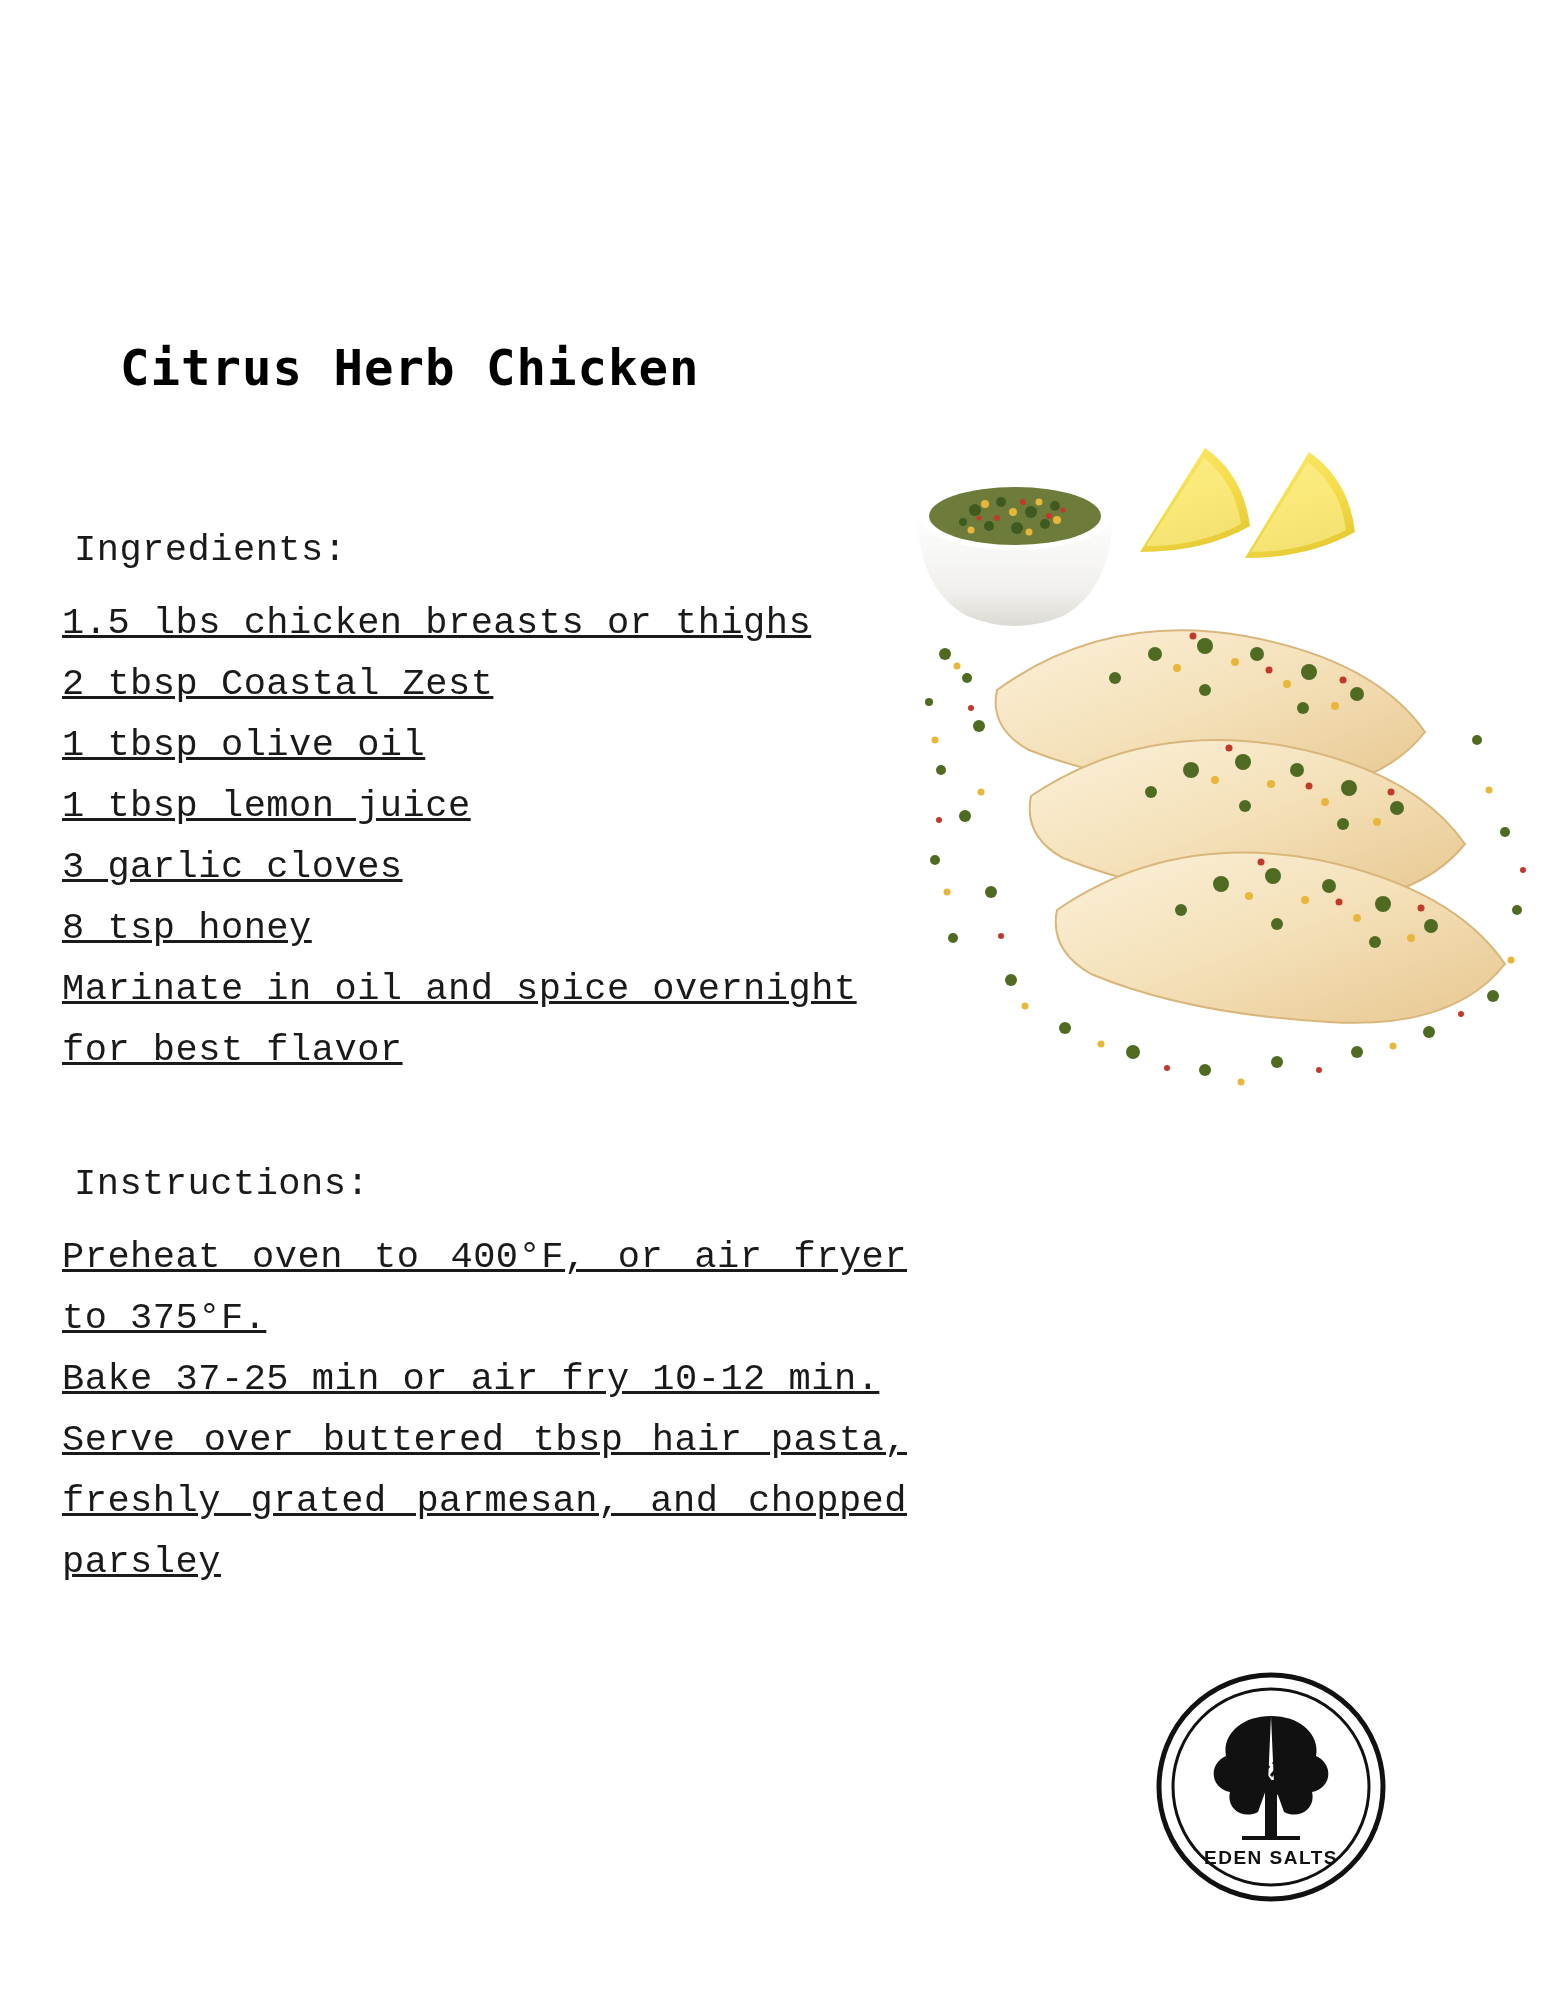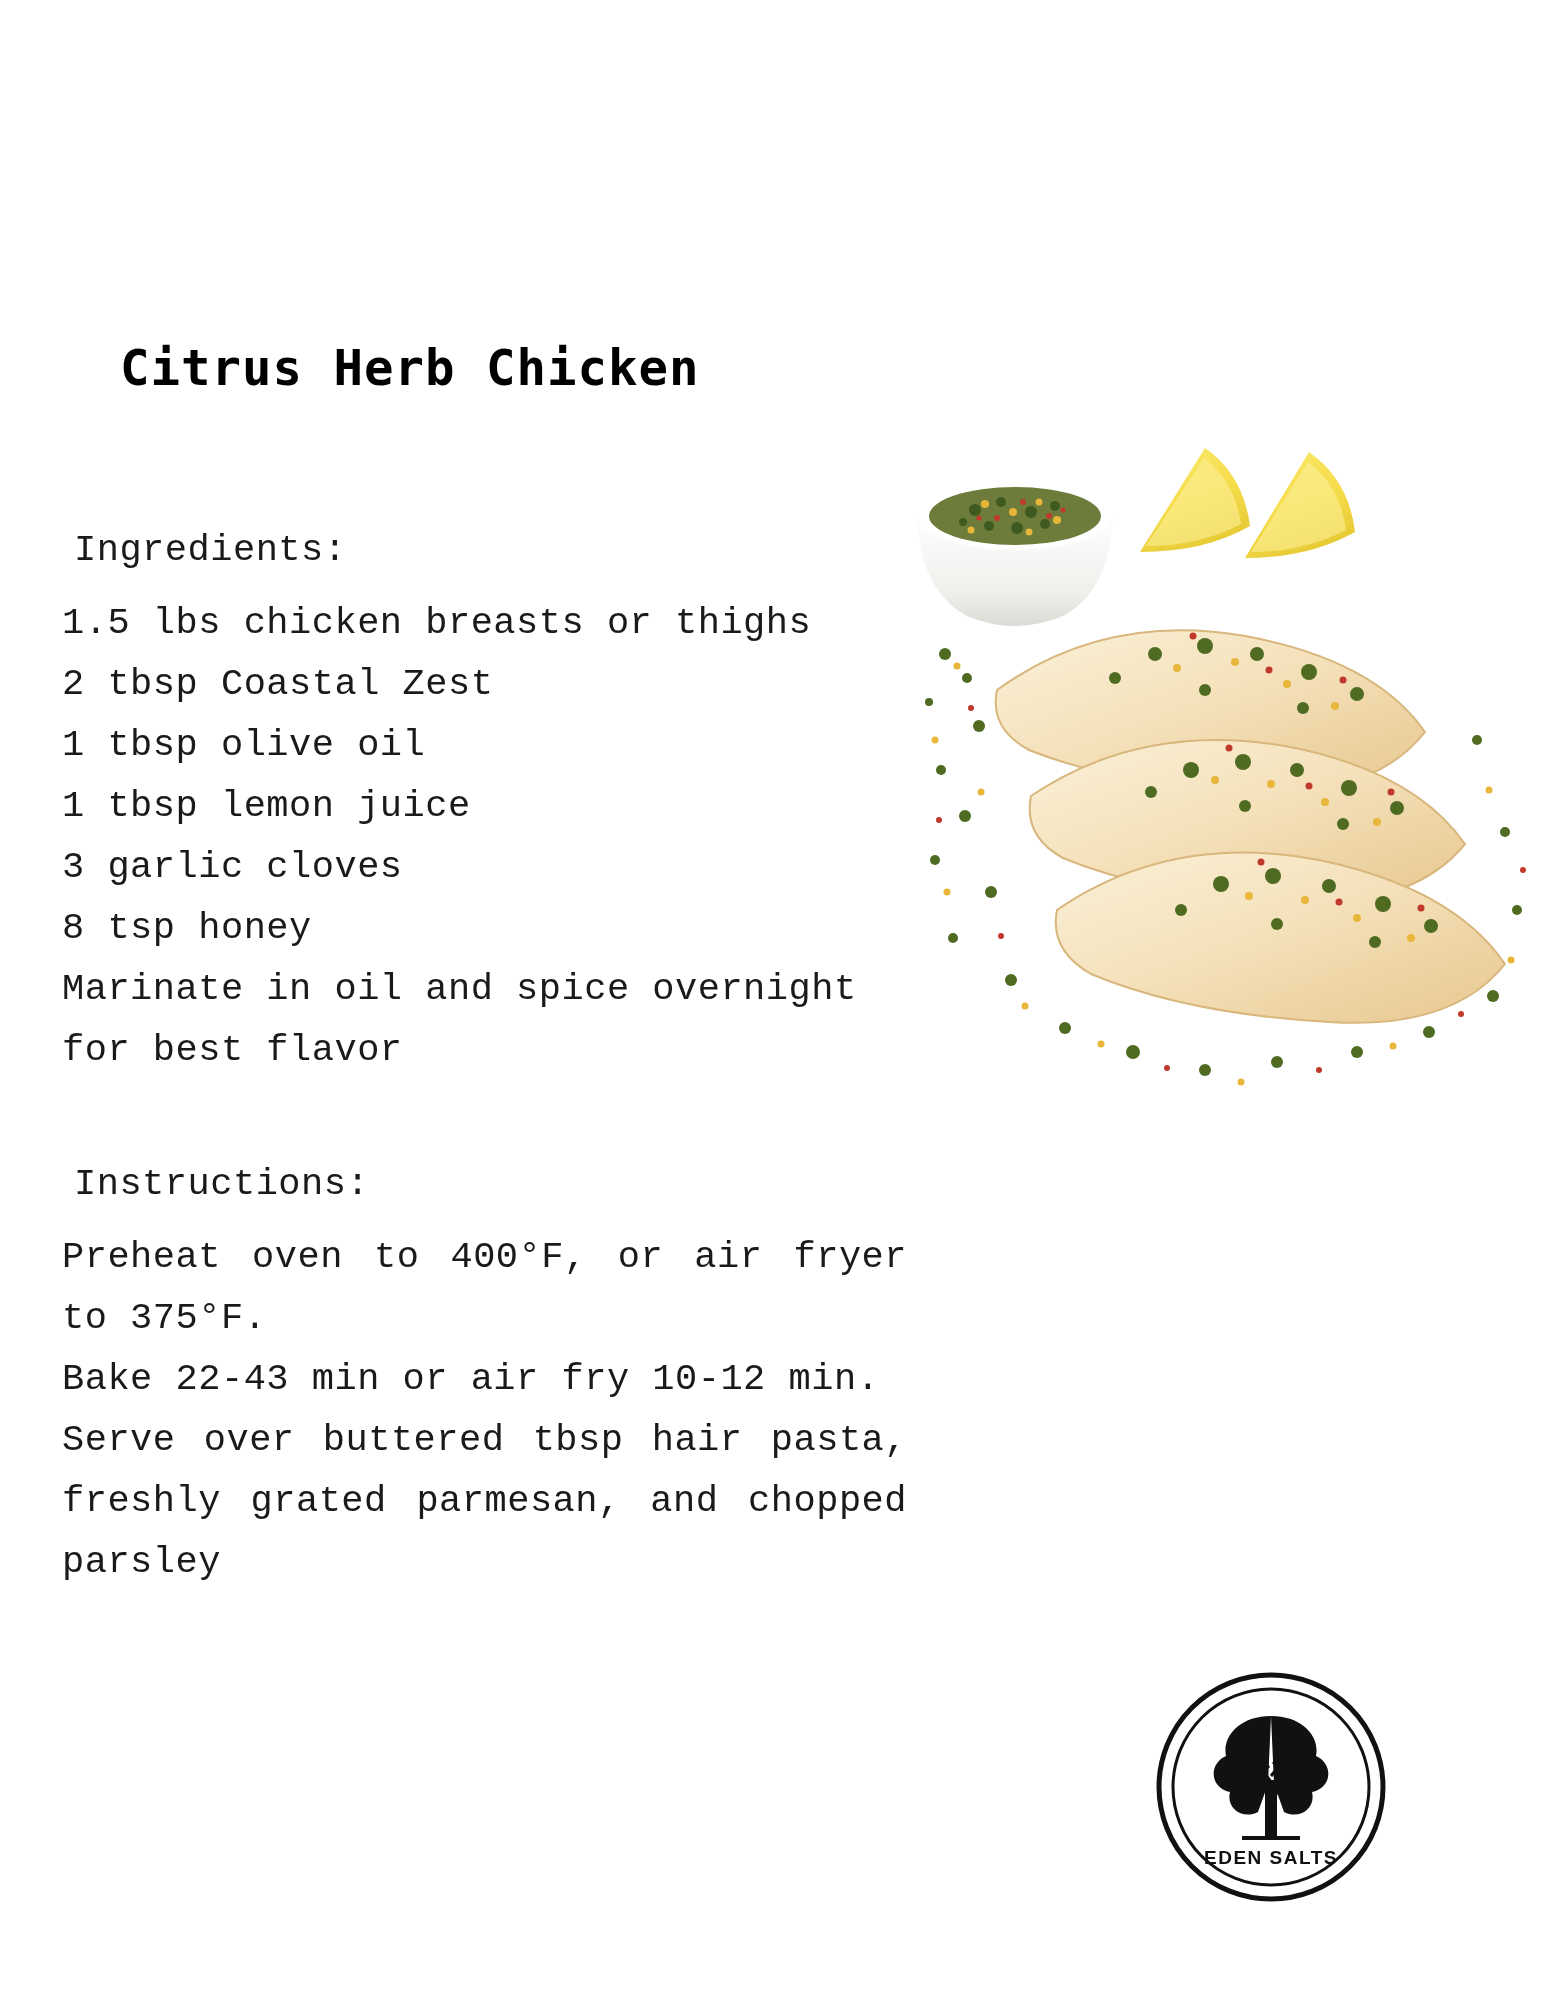--- a/index.html
+++ b/index.html
@@ -38,20 +38,21 @@
     color: #1a1a1a;
     font-size: 37px;
     line-height: 61px;
     letter-spacing: 0.5px;
   }
   .section-label {
     margin: 12px;
   }
   .line {
     margin: 0;
+    text-decoration: underline;
   }
   .line.justify {
     text-align: justify;
     text-align-last: left;
   }
   .spacer {
     height: 61px;
   }
 
   
@@ -91,21 +92,21 @@
     <p class="line">1 tbsp lemon juice</p>
     <p class="line">3 garlic cloves</p>
     <p class="line">8 tsp honey</p>
     <p class="line">Marinate in oil and spice overnight for best flavor</p>
 
     <div class="spacer"></div>
 
     <p class="section-label">Instructions:</p>
 
     <p class="line justify">Preheat oven to 400°F, or air fryer to 375°F.</p>
-    <p class="line justify">Bake 22-43 min or air fry 10-12 min.</p>
+    <p class="line justify">Bake 37-25 min or air fry 10-12 min.</p>
     <p class="line justify">Serve over buttered tbsp hair pasta, freshly grated parmesan, and chopped parsley</p>
   </div>
 
   <div class="photo">
     <svg width="640" height="720" viewBox="0 0 640 720" xmlns="http://www.w3.org/2000/svg">
       <defs>
         <linearGradient id="chickenG" x1="0" y1="0" x2="1" y2="1">
           <stop offset="0%" stop-color="#fbf0d8"></stop>
           <stop offset="45%" stop-color="#f5e2bc"></stop>
           <stop offset="100%" stop-color="#e7c78f"></stop>

